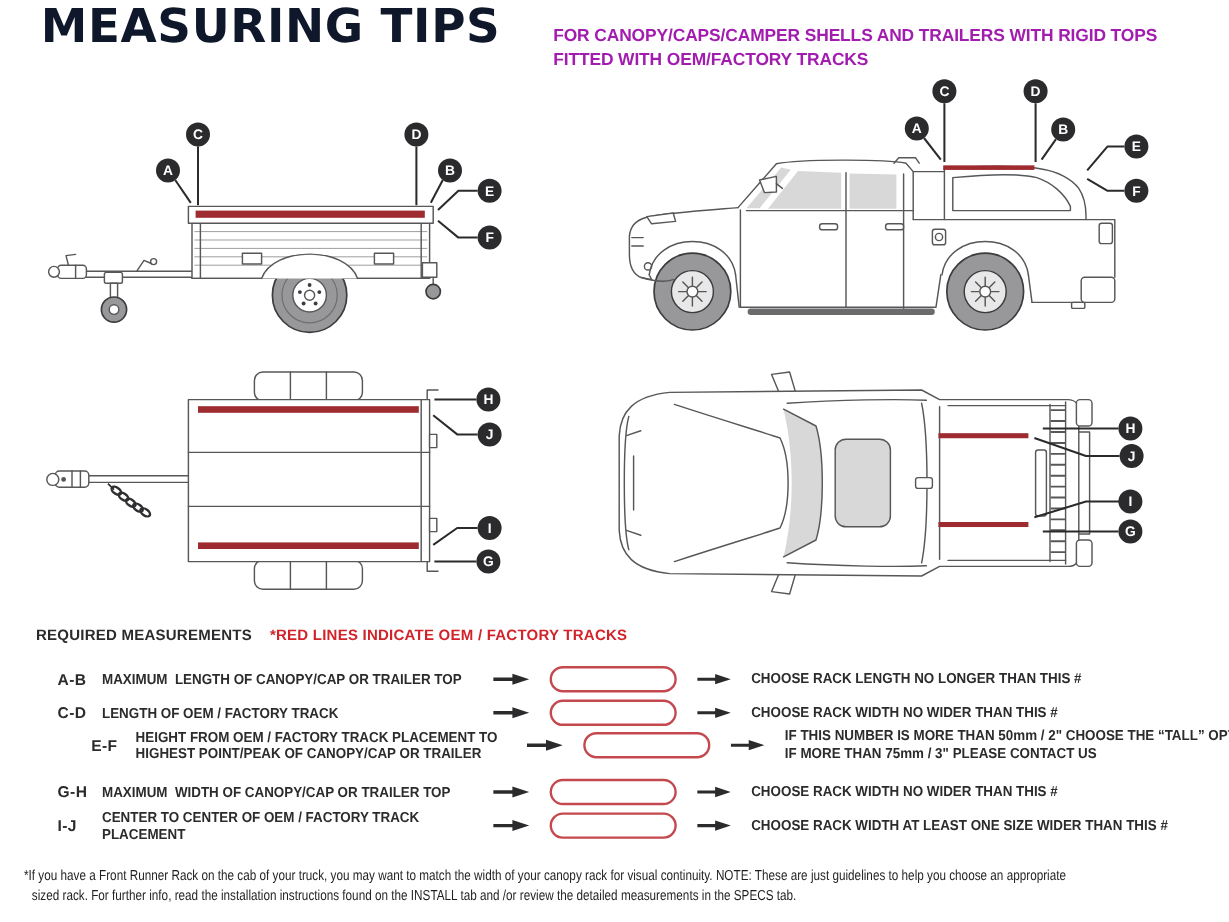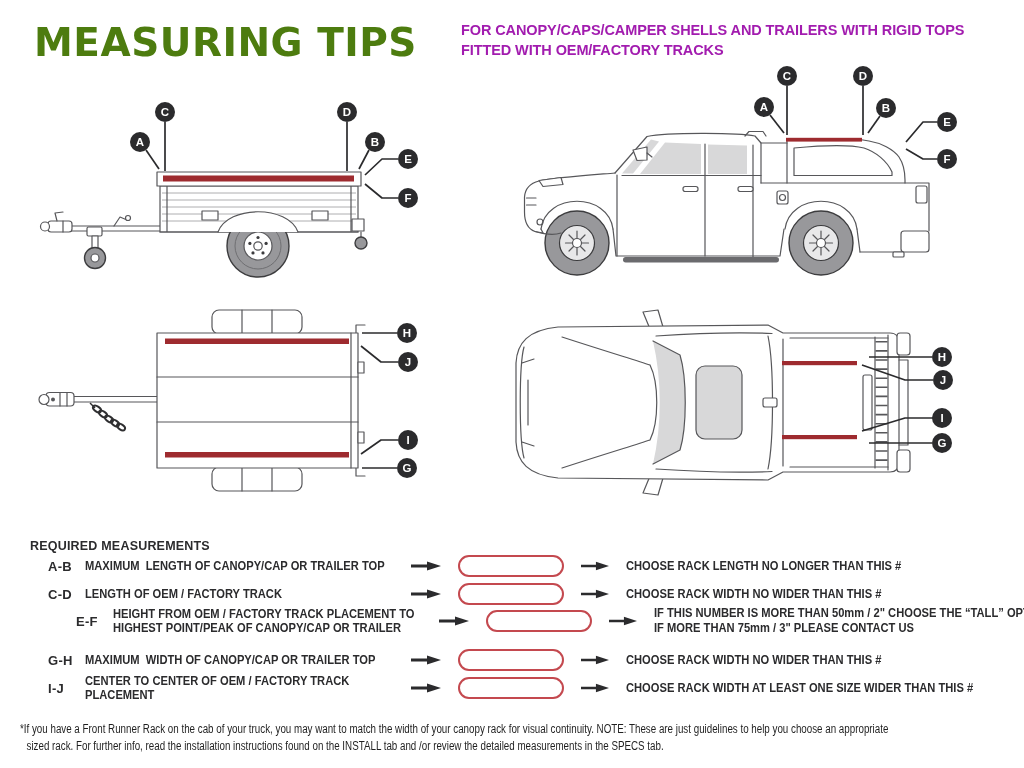--- a/index.html
+++ b/index.html
@@ -1,36 +1,36 @@
 <!DOCTYPE html>
 <html><head>
 <meta charset="utf-8">
 <style>
   html,body{margin:0;padding:0;background:#fff;}
   body{width:1024px;height:768px;position:relative;overflow:hidden;
        font-family:"Liberation Sans",sans-serif;color:#2b2b2d;}
   .abs{position:absolute;}
 
-  .title{left:34px;top:20px;font-family:"DejaVu Sans",sans-serif;font-weight:bold;
-         font-size:39px;letter-spacing:0.5px;color:#4d7c0f;white-space:nowrap;}
+  .title{left:34px;top:0;font-family:"DejaVu Sans",sans-serif;font-weight:bold;
+         font-size:39px;letter-spacing:0.5px;color:#0f172a;white-space:nowrap;}
   .subtitle{left:461px;top:21px;font-weight:bold;font-size:14.5px;line-height:19.5px;
             letter-spacing:-0.1px;white-space:pre-wrap;color:#a21caf;}
 
   svg text.bletter{font-family:"Liberation Sans",sans-serif;font-weight:bold;
                    font-size:11.5px;fill:#fff;text-anchor:middle;}
   .ln{stroke:#57575a;fill:none;stroke-width:1.2;stroke-linecap:round;stroke-linejoin:round;}
   .lnf{stroke:#57575a;fill:#fff;stroke-width:1.2;stroke-linecap:round;stroke-linejoin:round;}
   .glass{fill:#d8d8d9;stroke:none;}
   .tire{fill:#98989b;stroke:#3c3c3e;stroke-width:1.4;}
   .track{fill:#9e2b2f;stroke:none;}
   .leader{stroke:#2b2b2d;stroke-width:1.7;fill:none;stroke-linejoin:round;}
   .badge{fill:#2b2b2d;}
   .mask{fill:#fff;stroke:none;}
 
-  .legend{left:30px;top:539px;display:flex;gap:15px;font-size:12.5px;font-weight:bold;}
+  .legend{left:30px;top:522px;display:flex;gap:15px;font-size:12.5px;font-weight:bold;}
   .legend .req{color:#2b2b2d;letter-spacing:0.2px;}
   .legend .note{color:#d2232a;letter-spacing:0.2px;}
 
   .mrow{position:absolute;left:48px;width:991px;height:26px;}
   .mrow.tall{height:40px;margin-left:28px;}
   .mcol{position:absolute;top:50%;transform:translateY(-50%);}
   .mrange{left:0;width:36px;font-size:13px;font-weight:bold;letter-spacing:0.3px;}
   .mdesc{left:37px;width:360px;font-size:12px;font-weight:bold;line-height:14px;
          white-space:pre-wrap;transform:translateY(-50%) scaleX(0.93);transform-origin:left center;}
   .minstr{left:578px;width:436px;font-size:12px;font-weight:bold;line-height:15px;
@@ -280,20 +280,21 @@
   </g>
   <g>
     <path class="leader" d="M369,138 H432"></path>
       <circle class="badge" cx="442" cy="138" r="10"></circle>
     <text class="bletter" x="442" y="142">G</text>
   </g>
 </svg>
 
 <div class="abs legend">
   <span class="req">REQUIRED MEASUREMENTS</span>
+  <span class="note">*RED LINES INDICATE OEM / FACTORY TRACKS</span>
 </div>
 
 <div class="mrow" style="top:553px">
   <span class="mcol mrange">A-B</span>
   <span class="mcol mdesc">MAXIMUM  LENGTH OF CANOPY/CAP OR TRAILER TOP</span>
   <svg class="mcol arrow1" viewBox="0 0 30 10">
       <path d="M0,3.6 H16 V0.4 L30,5 L16,9.6 V6.4 H0 Z" fill="#2b2b2d"></path>
     </svg>
   <span class="mcol pill"></span>
   <svg class="mcol arrow2" viewBox="0 0 30 10">

